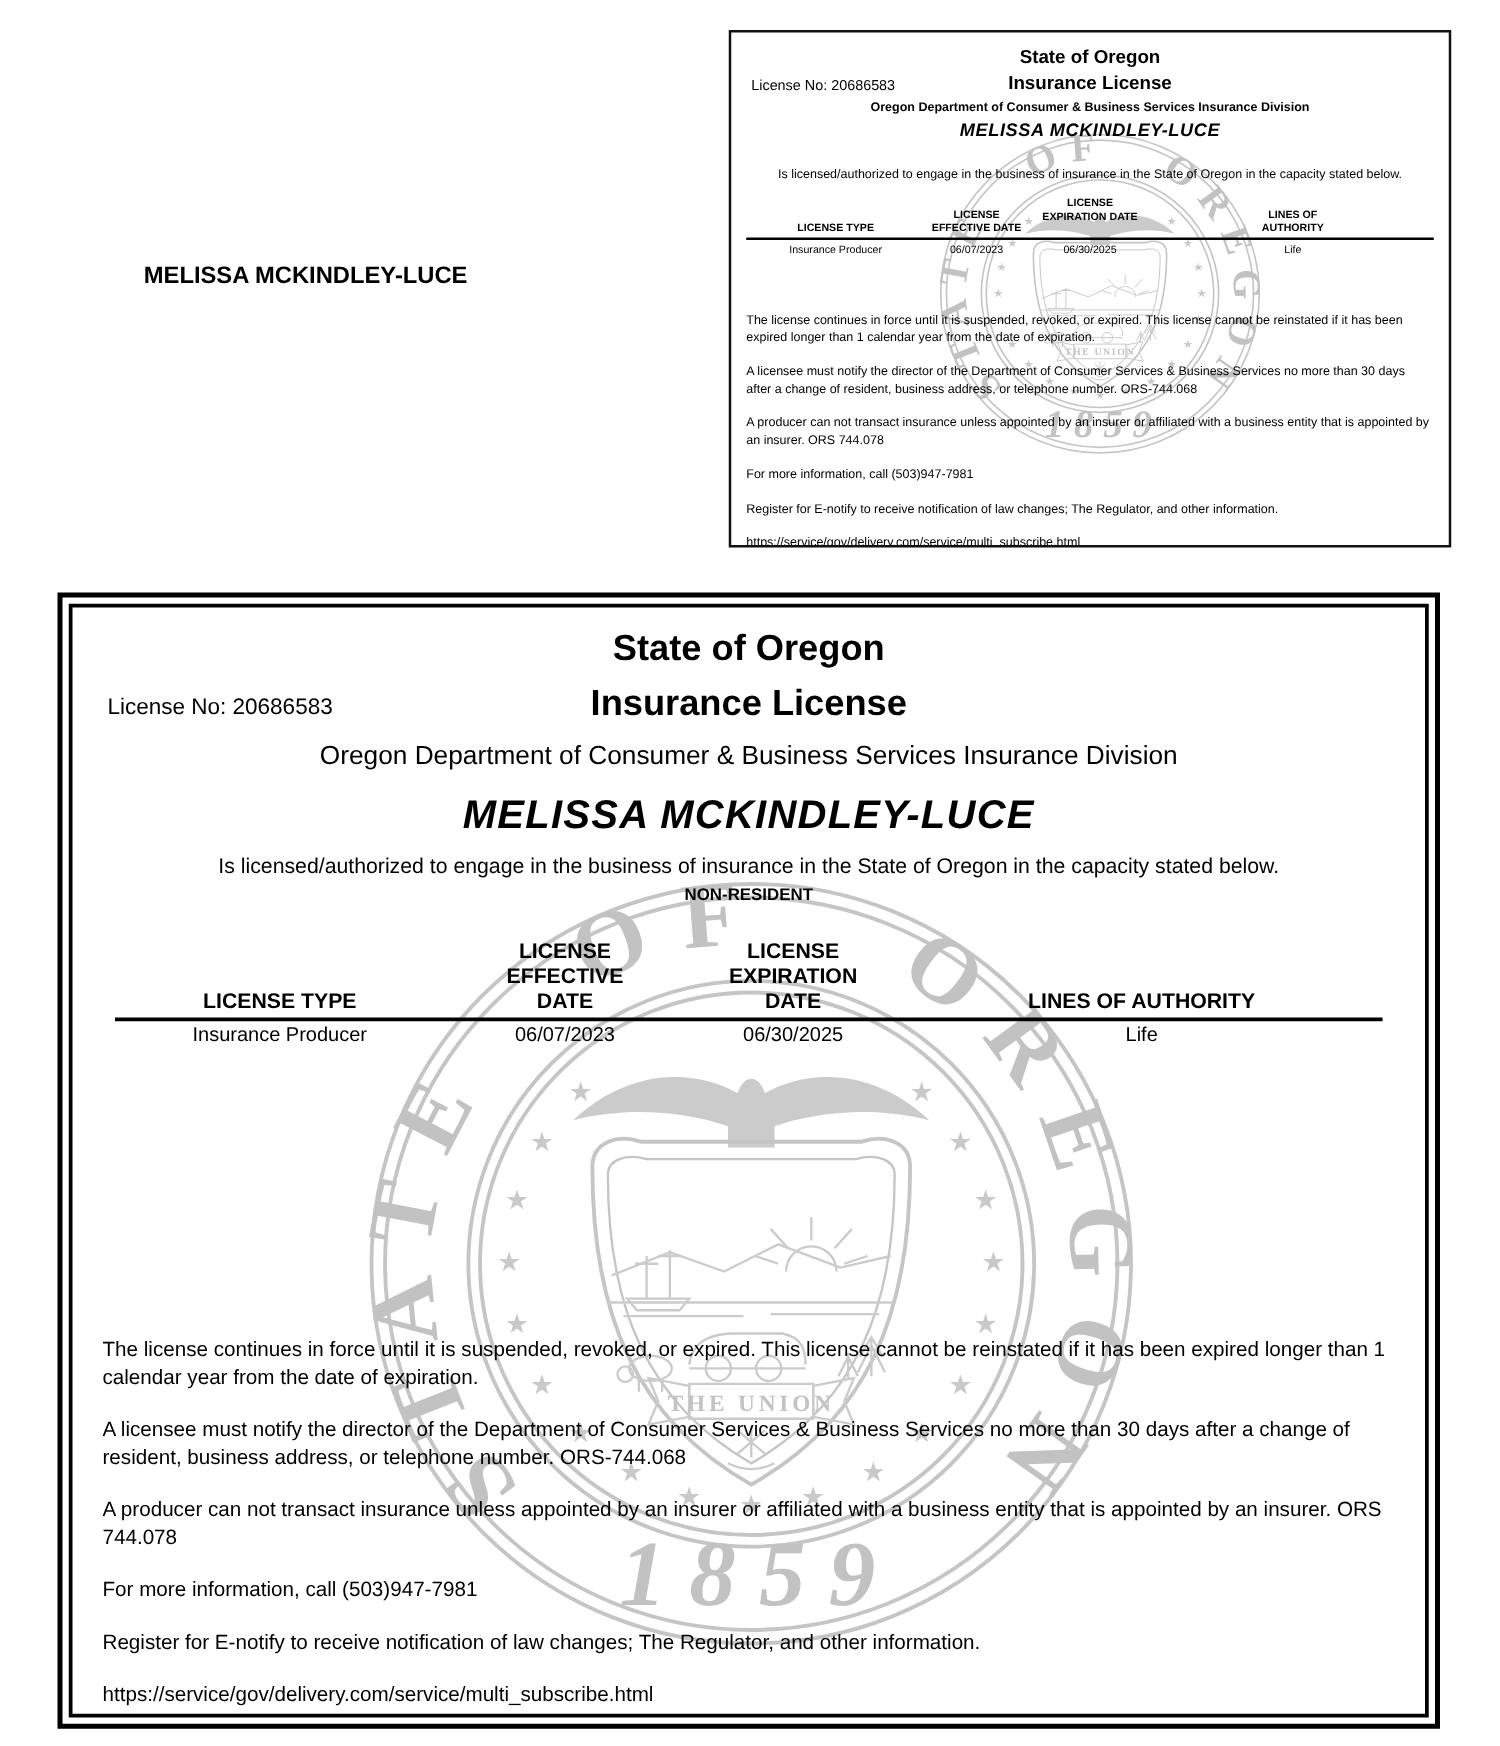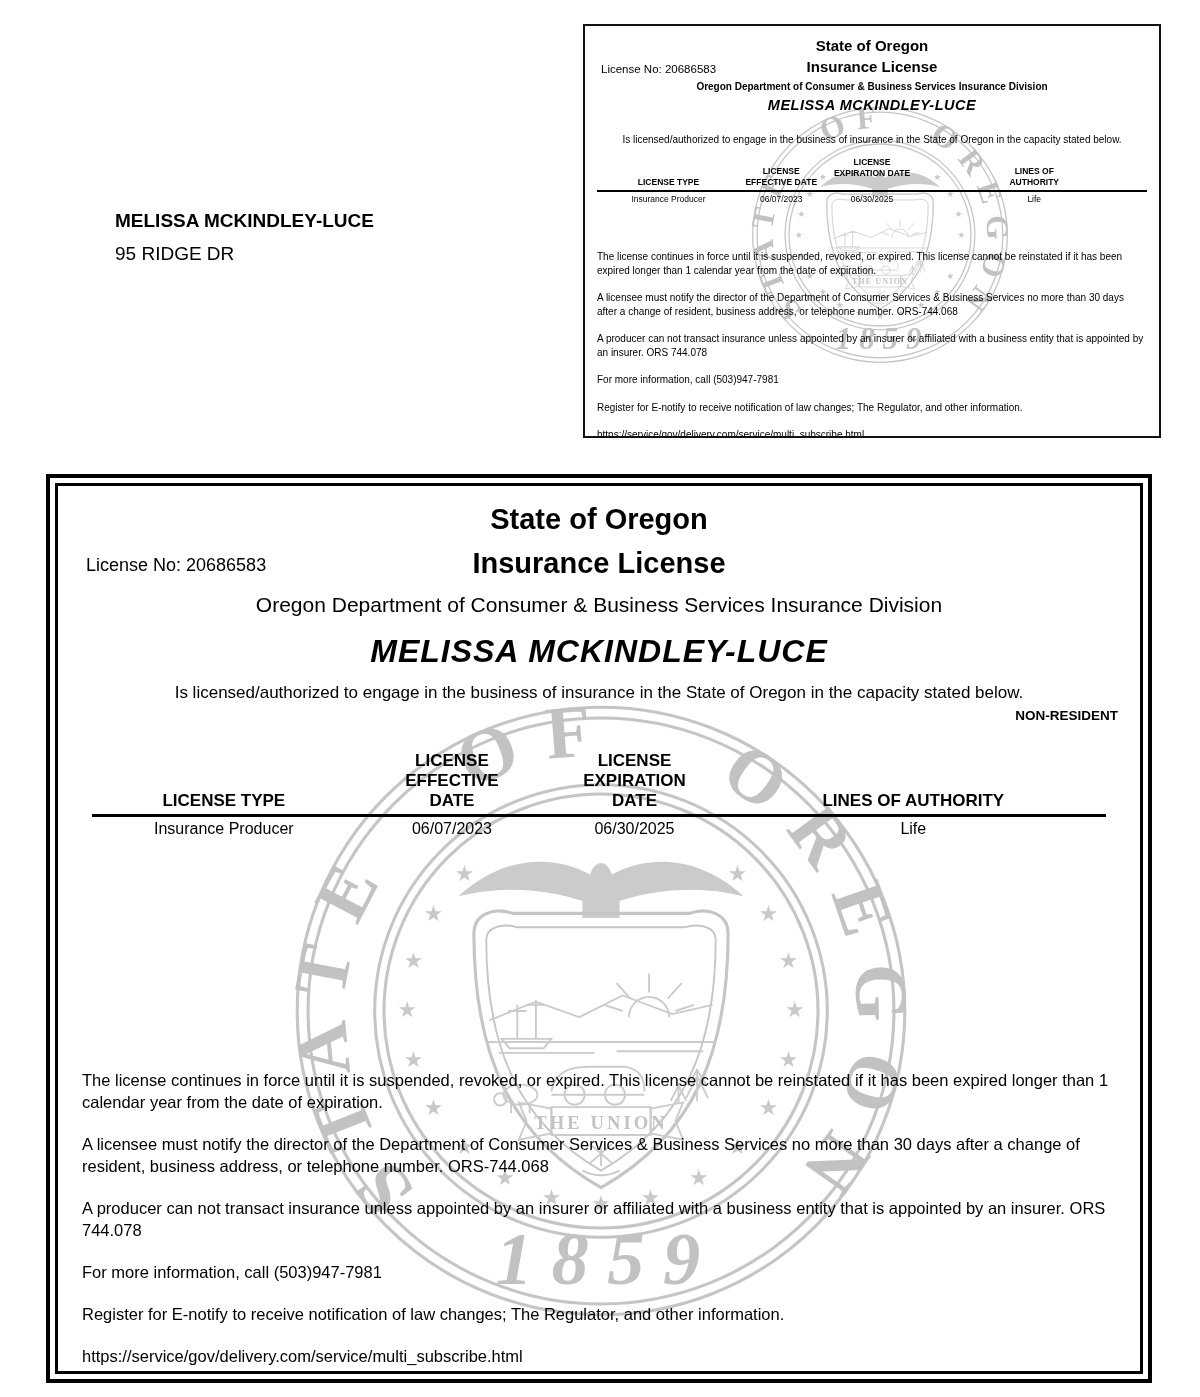--- a/index.html
+++ b/index.html
@@ -41,21 +41,21 @@
         position:relative;overflow:hidden;}
   .main .seal-wrap{position:absolute;left:233px;top:215px;width:620px;height:620px;z-index:0;}
   .main .content{position:relative;z-index:1;padding:16px 22px 0 22px;}
   .main .state-title{font-size:29px;font-weight:bold;text-align:center;line-height:34px;}
   .main .hdr-row{position:relative;text-align:center;margin-top:10px;}
   .main .doc-title{font-size:29px;font-weight:bold;line-height:34px;}
   .main .license-no{position:absolute;left:6px;bottom:4px;font-size:18px;font-weight:normal;}
   .main .department{font-size:21px;text-align:center;margin-top:12px;line-height:25px;}
   .main .licensee{font-size:32px;font-weight:bold;font-style:italic;text-align:center;margin-top:16px;letter-spacing:1px;}
   .main .authorization{font-size:17px;text-align:center;margin-top:13px;}
-  .main .non-resident{font-size:13.5px;font-weight:bold;text-align:right;margin-top:5px;}
+  .main .non-resident{font-size:13.5px;font-weight:bold;text-align:center;margin-top:5px;}
   .main .tbl{margin:28px 12px 0 12px;}
   .main .tr{display:flex;}
   .main .cell{text-align:center;}
   .main .c1{width:26%;}.main .c2{width:19%;}.main .c3{width:17%;}.main .c4{width:38%;}
   .main .th{align-items:flex-end;}
   .main .th .cell{font-size:17px;font-weight:bold;line-height:20px;white-space:pre-line;}
   .main .rule{border:0;border-top:3px solid #000;margin:3px 0 2px 0;}
   .main .td .cell{font-size:16px;line-height:20px;}
   .main .paras{margin-top:230px;padding:0 2px;}
   .main .paras p{font-size:16.5px;line-height:22px;margin:0 0 20px 0;max-width:1030px;}
@@ -129,21 +129,20 @@
       <path d="M 193,286 L 207,298 M 207,286 L 193,298 M 200,284 L 200,300 M 188,303 Q 200,309 212,303"></path>
     </g>
     <text x="200" y="276" fill="#c3c3c3" font-family="'Liberation Serif','DejaVu Serif',serif" font-size="12" font-weight="bold" text-anchor="middle" letter-spacing="2">THE UNION</text>
   </symbol>
 </svg>
 
 <div class="page">
 
   <div class="address">
     <div class="addr-name">MELISSA MCKINDLEY-LUCE</div>
-    <div>95 RIDGE DR</div>
   </div>
 
   <div class="card">
     <div class="seal-wrap">
       <svg width="260" height="260">
           <use href="#seal"></use>
         </svg>
     </div>
     <div class="content">
       <div class="state-title">State of Oregon</div>

